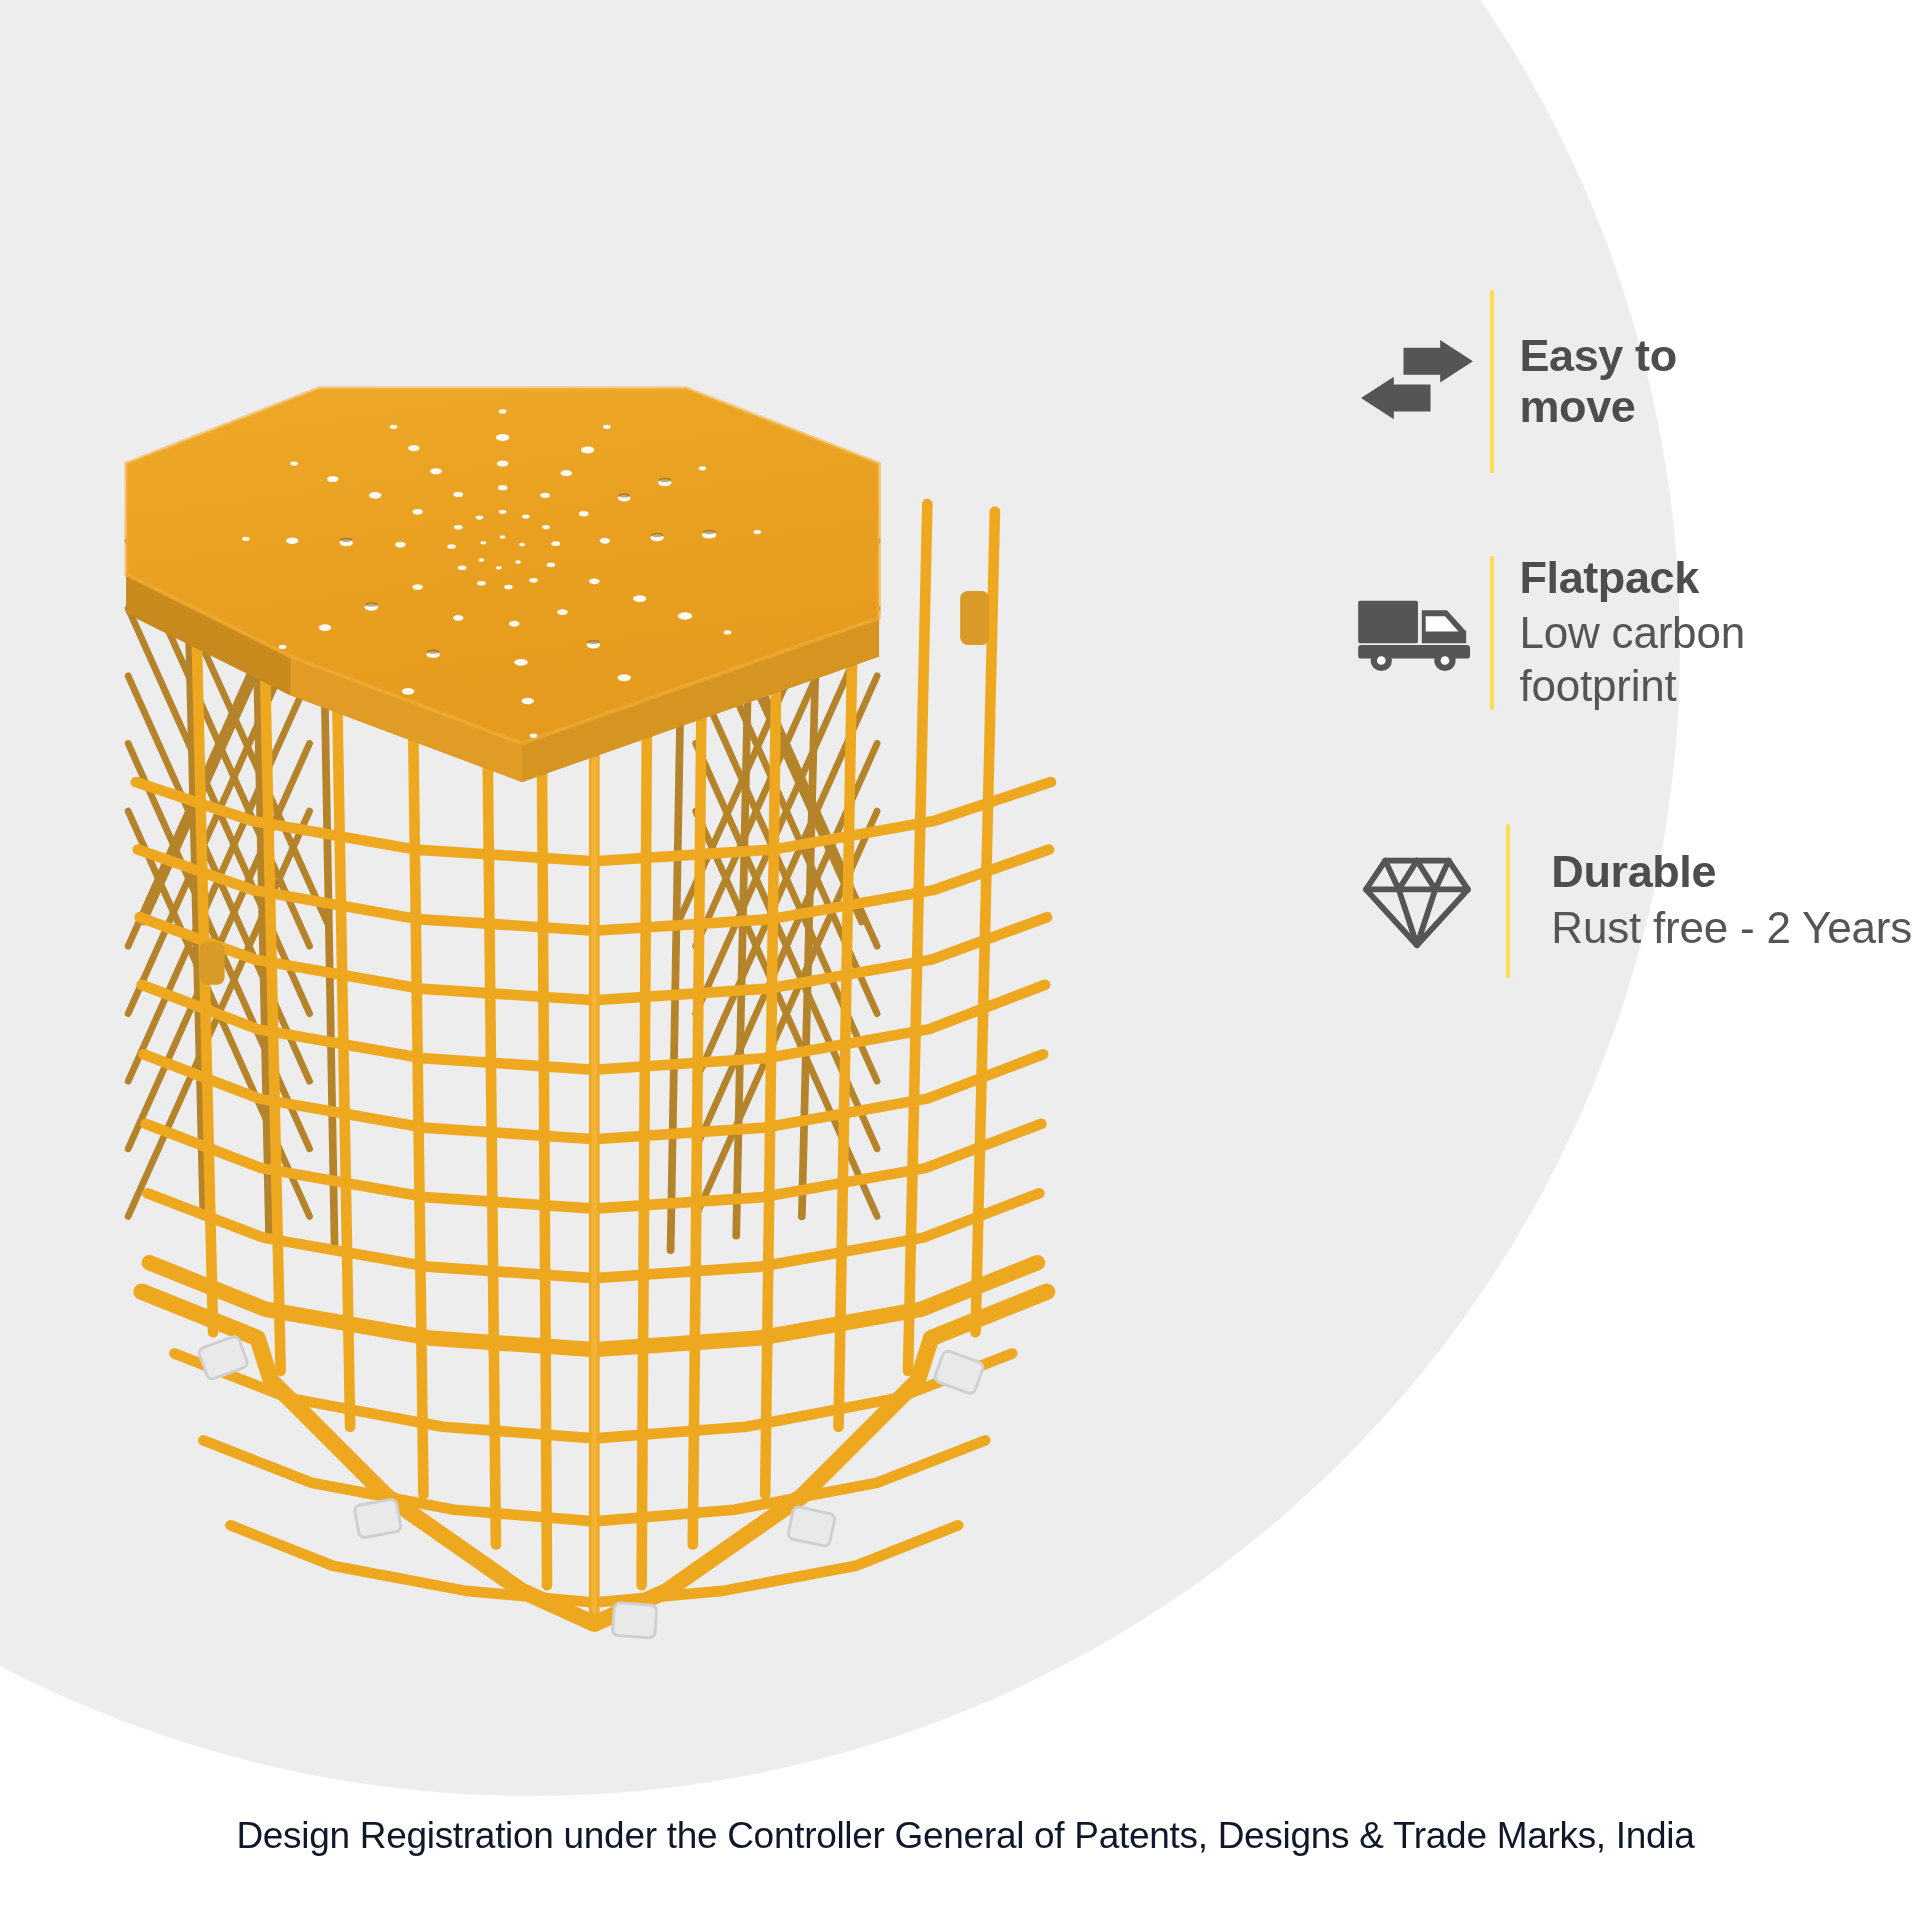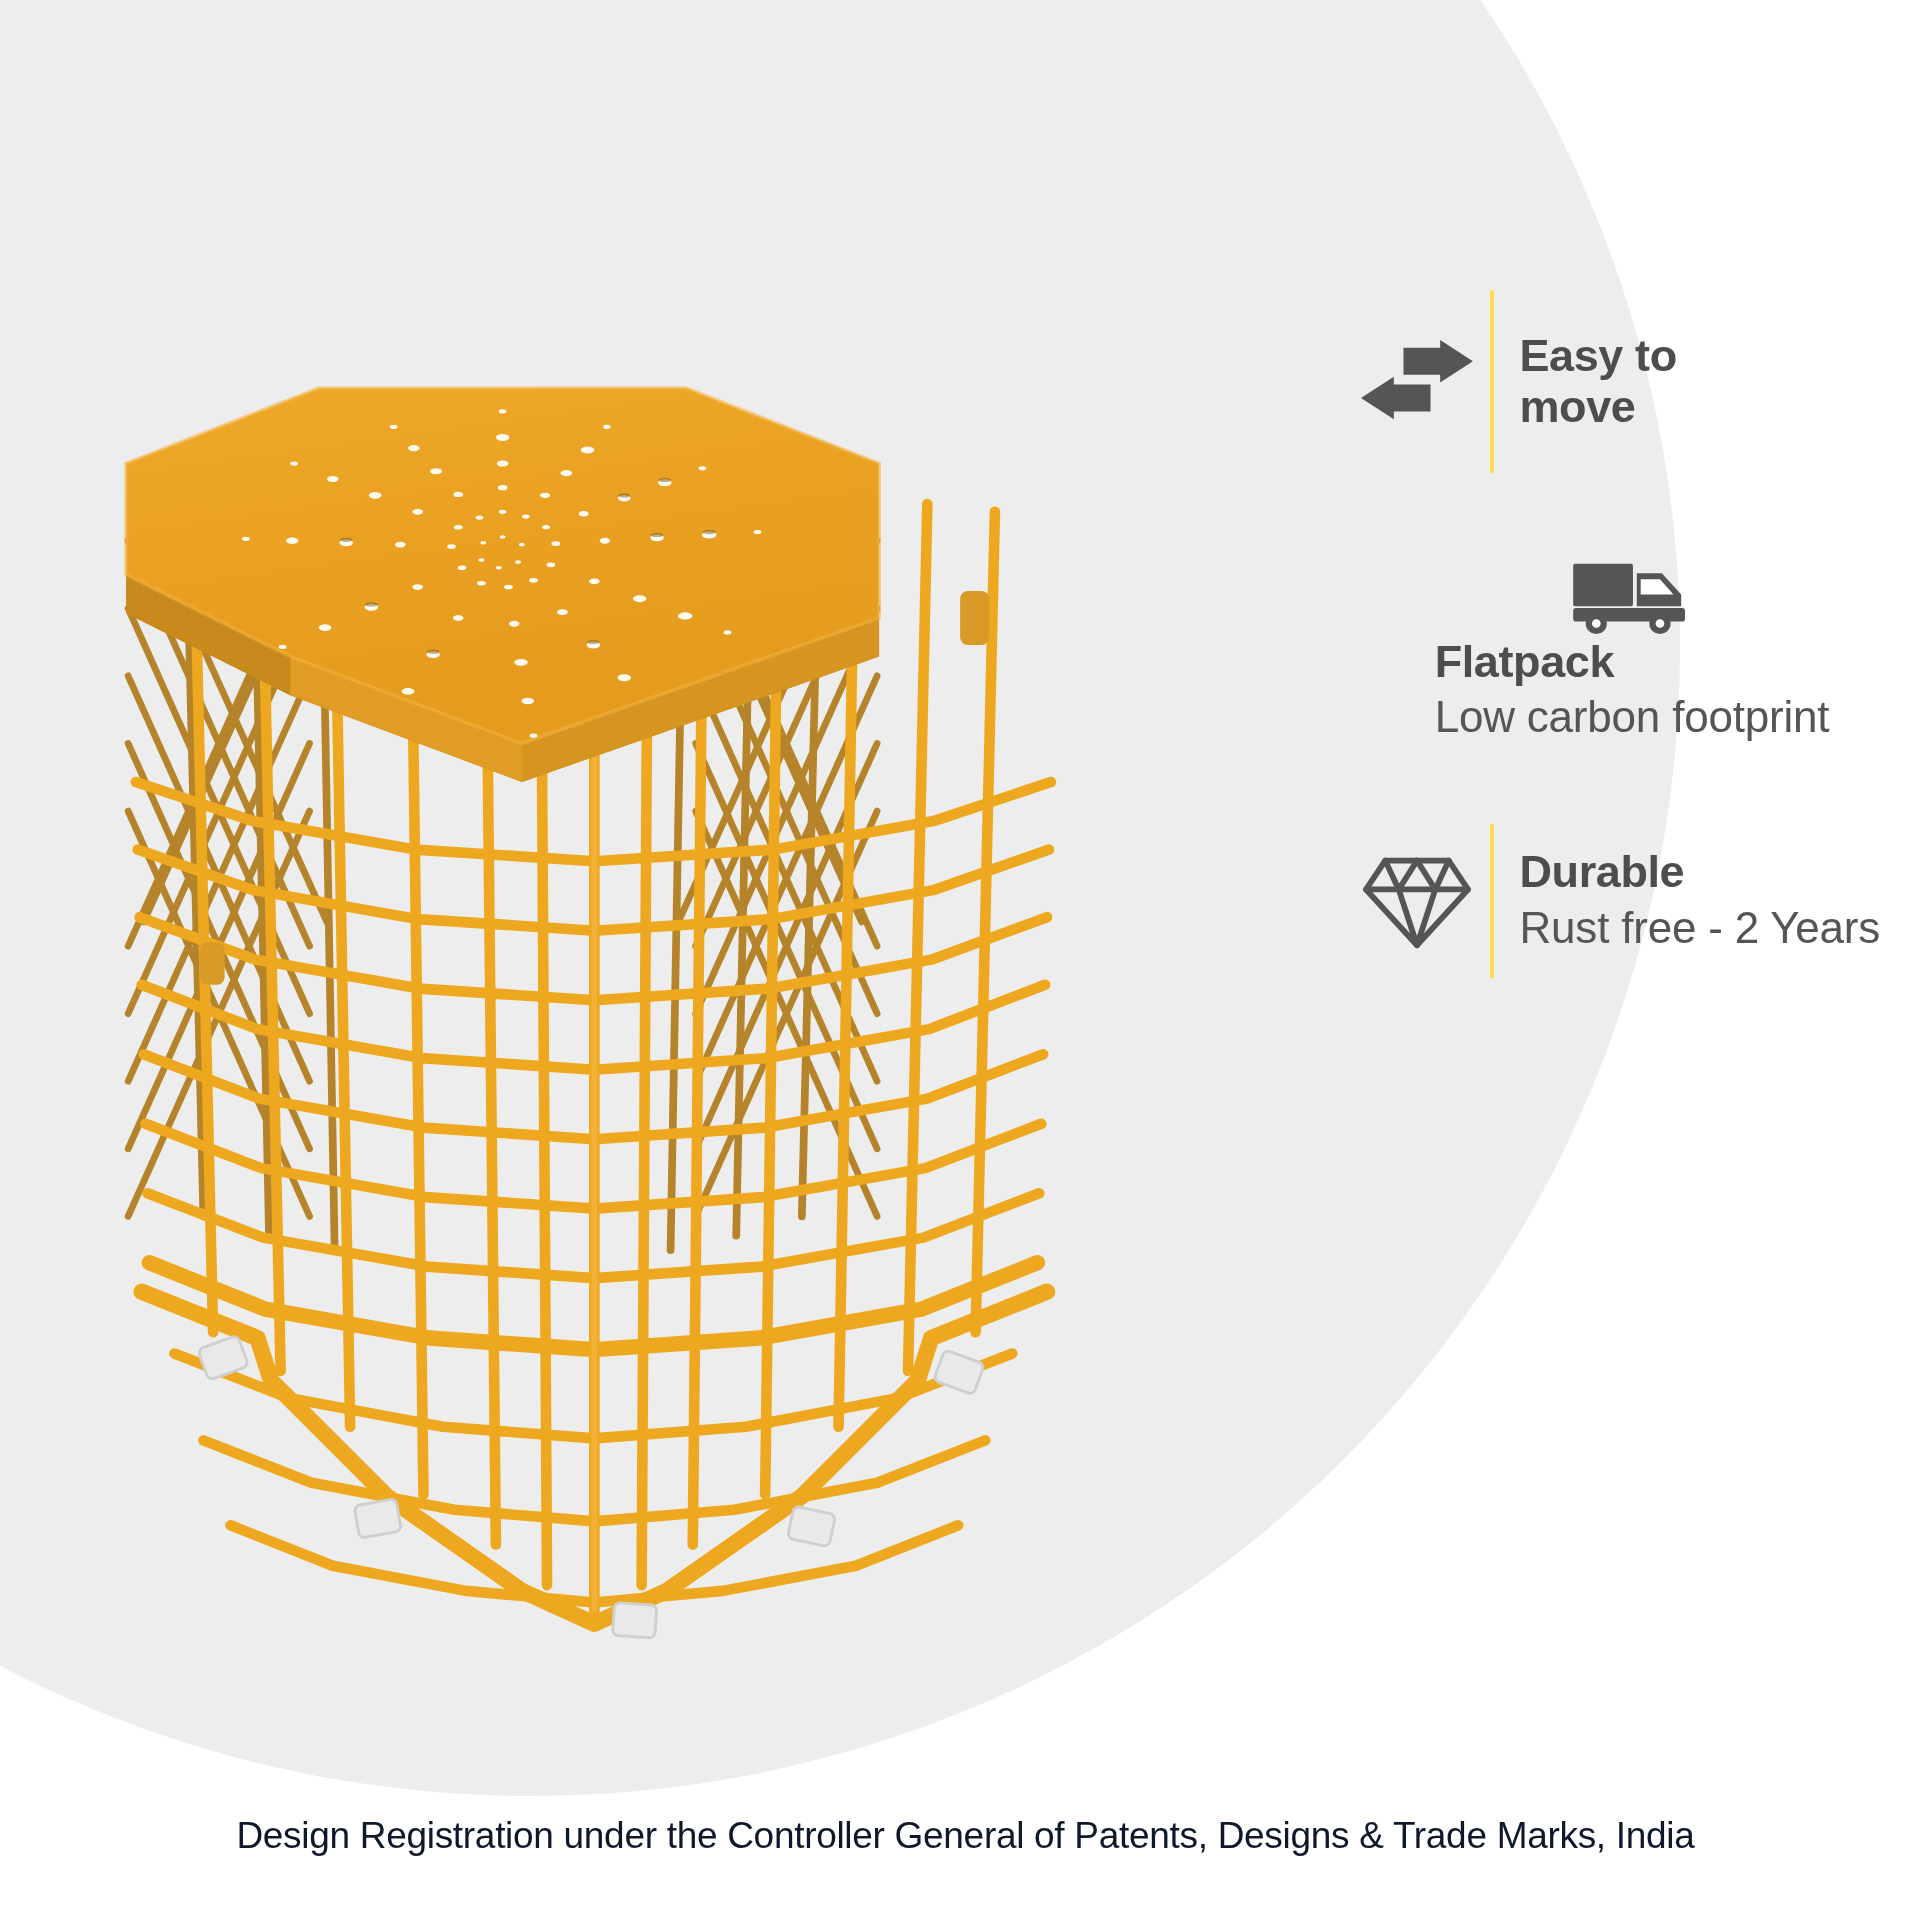--- a/index.html
+++ b/index.html
@@ -74,22 +74,22 @@
   .feature-sub{
     font-size:44px;
     font-weight:normal;
     color:#555555;
     line-height:1.2;
     margin-top:3.9px;
     letter-spacing:-0.2px;
   }
   .row-move{height:183px;margin-bottom:83px;}
   .row-diy{height:145px;margin-bottom:116px;}
-  .row-flat{height:154px;margin-bottom:114px;flex-direction:column;}
-  .row-dur{height:154px;margin-bottom:0;}
+  .row-flat{height:154px;margin-bottom:114px;}
+  .row-dur{height:154px;margin-bottom:0;justify-content:space-between;}
 
   
   .footer{
     position:absolute;
     left:0; right:0;
     top:1815px;
     text-align:center;
     font-size:37px;
     color:#0f172a;
     letter-spacing:-0.3px;

